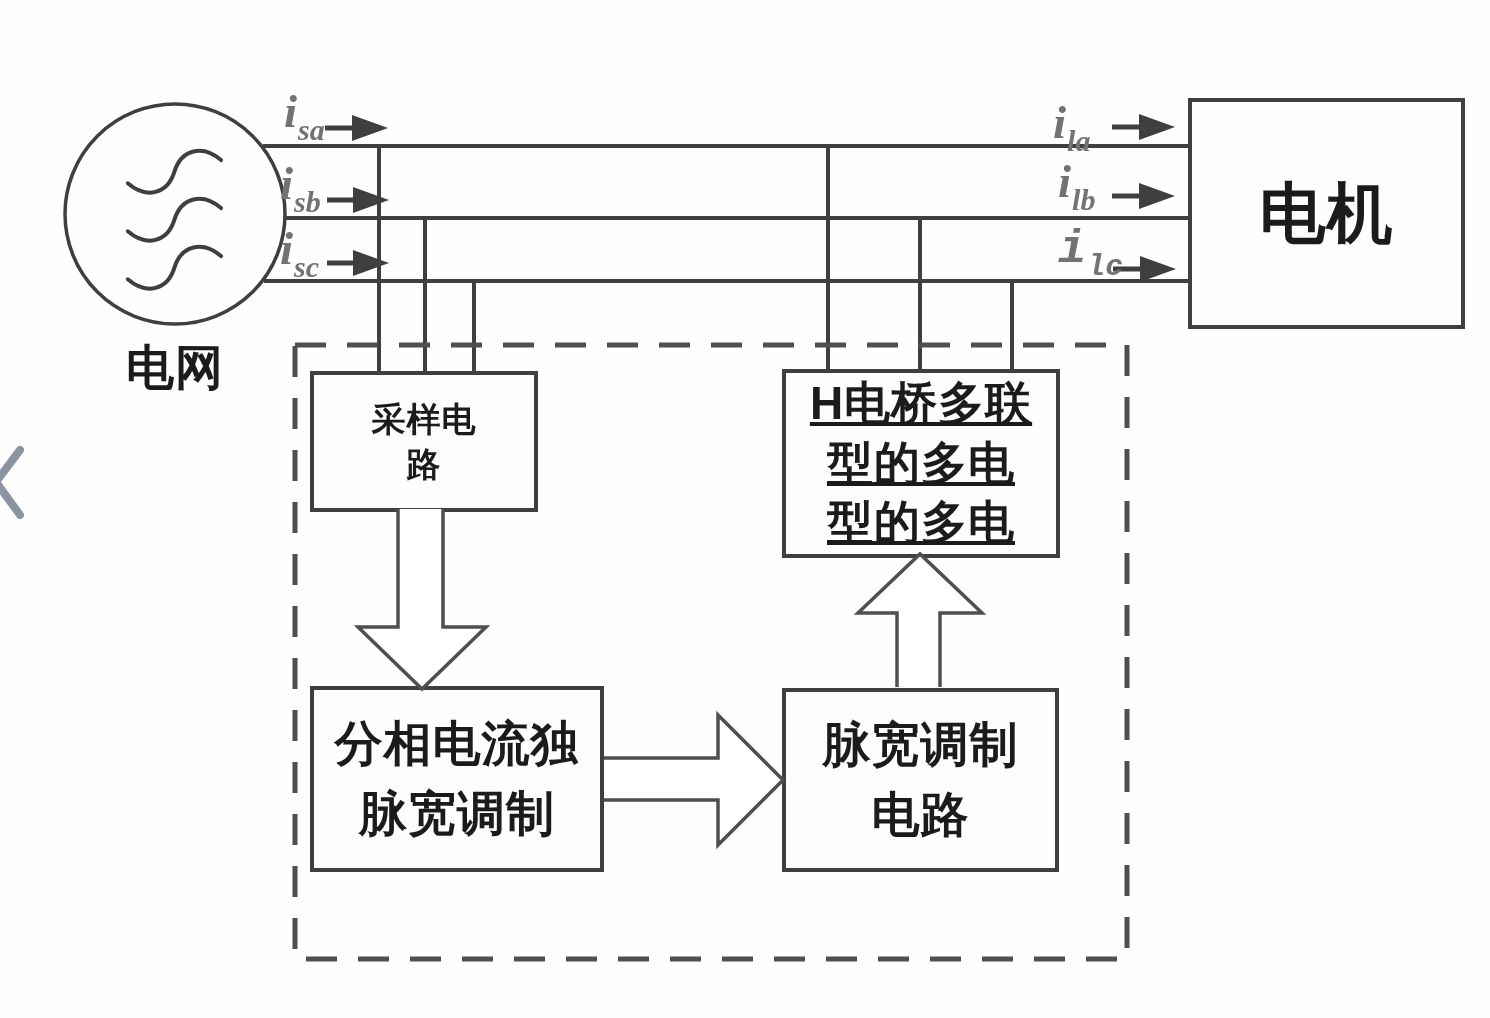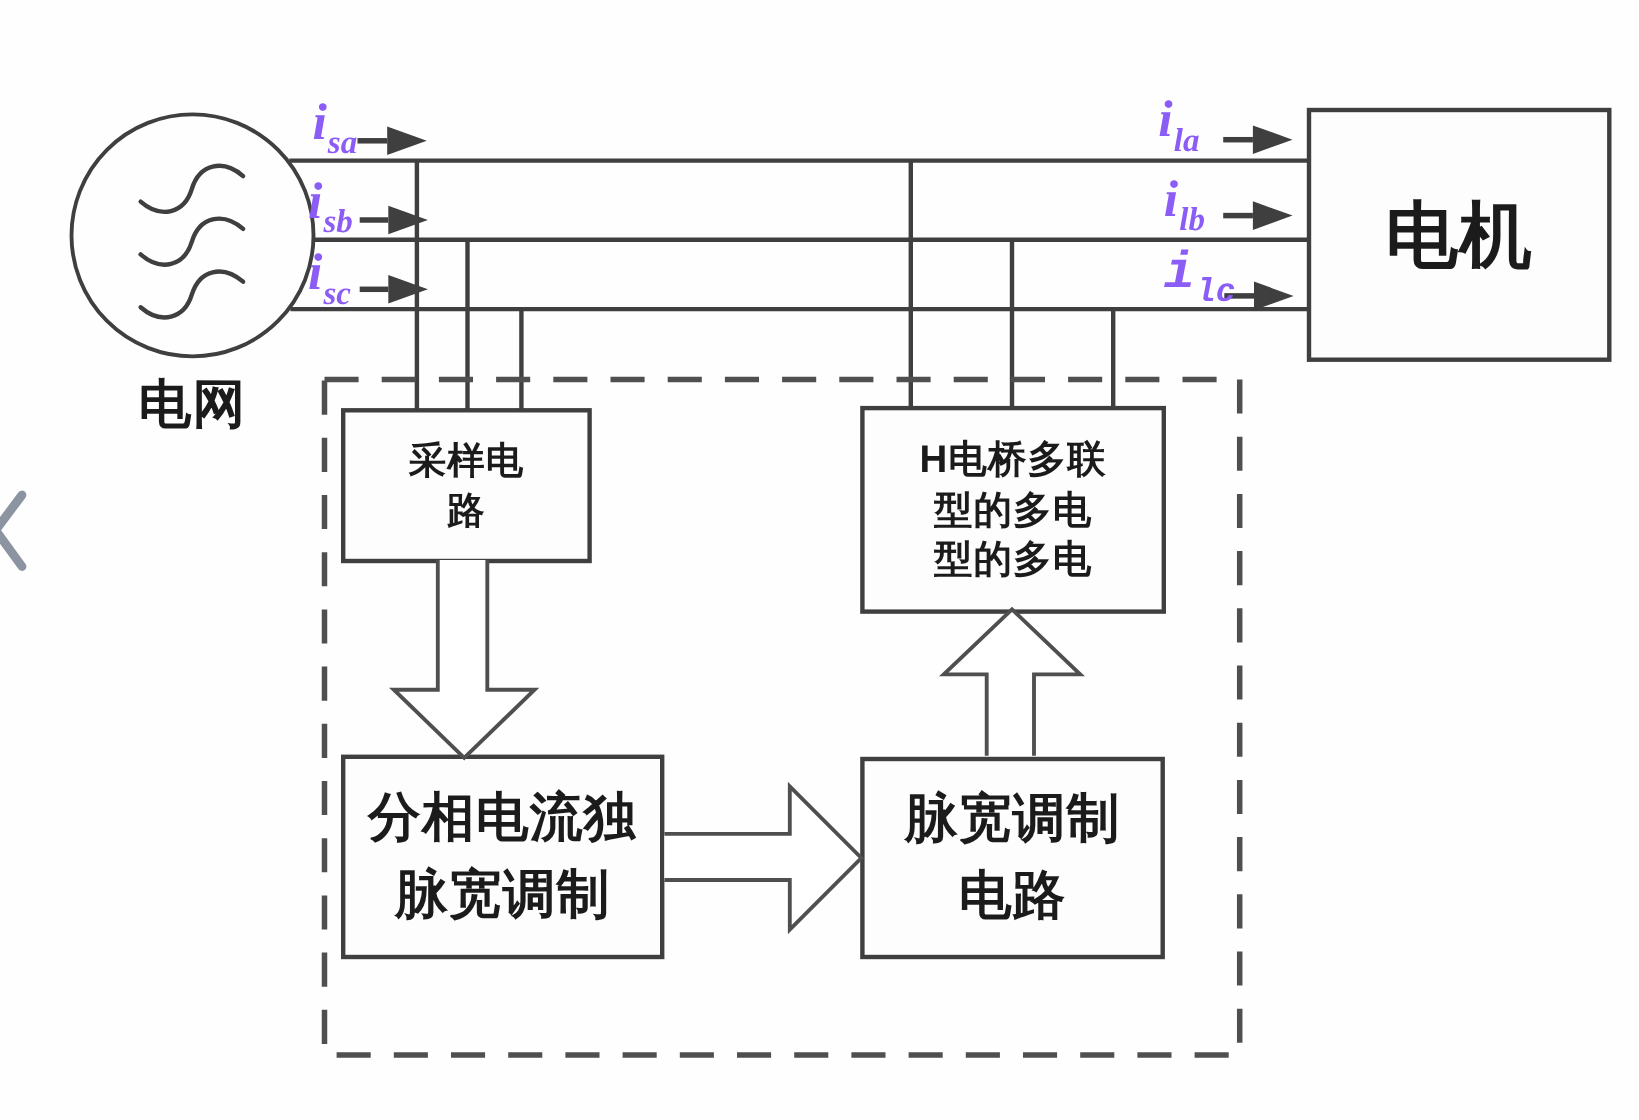--- a/index.html
+++ b/index.html
@@ -26,26 +26,26 @@
   .wave{stroke:var(--line);stroke-width:4;fill:none;stroke-linecap:round;}
   .chev{fill:none;stroke:var(--chevron);stroke-width:8;stroke-linecap:round;stroke-linejoin:round;}
   .cjk{
     position:absolute;display:flex;flex-direction:column;align-items:center;justify-content:center;
     font-weight:700;color:var(--ink);text-align:center;letter-spacing:1px;
   }
   .cjk span{display:block;}
   .lbl-grid{left:100px;top:340px;width:150px;height:56px;font-size:48px;}
   .lbl-motor{left:1190px;top:100px;width:273px;height:227px;font-size:66px;}
   .lbl-sampling{left:312px;top:373px;width:224px;height:137px;font-size:34px;line-height:1.32;}
-  .lbl-inverter{left:784px;top:371px;width:274px;height:185px;font-size:35px;line-height:1.3;}
+  .lbl-inverter{left:784px;top:371px;width:274px;height:185px;font-size:46px;line-height:1.3;text-decoration:underline;}
   .lbl-control{left:312px;top:688px;width:290px;height:182px;font-size:48px;line-height:1.45;}
   .lbl-pwm{left:784px;top:690px;width:273px;height:180px;font-size:48px;line-height:1.45;}
   .lbl-caption{left:650px;top:876px;width:436px;height:60px;font-size:47px;letter-spacing:0;}
   .cur-label{
-    position:absolute;font-family:"Liberation Serif",serif;font-style:italic;color:#8b5cf6;
+    position:absolute;font-family:"Liberation Serif",serif;font-style:italic;color:#737373;
     white-space:nowrap;line-height:1;
   }
   .cur-main{font-size:47px;font-weight:700;}
   .cur-sub{font-size:30px;font-weight:700;position:relative;top:13px;margin-left:1px;}
 </style>
 </head>
 <body>
 
 <div class="stage">
 
@@ -149,21 +149,21 @@
 
   <div class="cur-label" style="left:284px;top:88px;">
     <span class="cur-main">i</span><span class="cur-sub">sa</span>
   </div>
   <div class="cur-label" style="left:280px;top:160px;">
     <span class="cur-main">i</span><span class="cur-sub">sb</span>
   </div>
   <div class="cur-label" style="left:280px;top:225px;">
     <span class="cur-main">i</span><span class="cur-sub">sc</span>
   </div>
-  <div class="cur-label" style="left:1053px;top:86px;font-style:italic;">
+  <div class="cur-label" style="left:1053px;top:99px;font-style:italic;">
     <span class="cur-main">i</span><span class="cur-sub">la</span>
   </div>
   <div class="cur-label" style="left:1058px;top:158px;">
     <span class="cur-main">i</span><span class="cur-sub">lb</span>
   </div>
   <div class="cur-label" style="left:1058px;top:226px;font-family:Liberation Mono, monospace;">
     <span class="cur-main">i</span><span class="cur-sub">lc</span>
   </div>
 
 </div>

